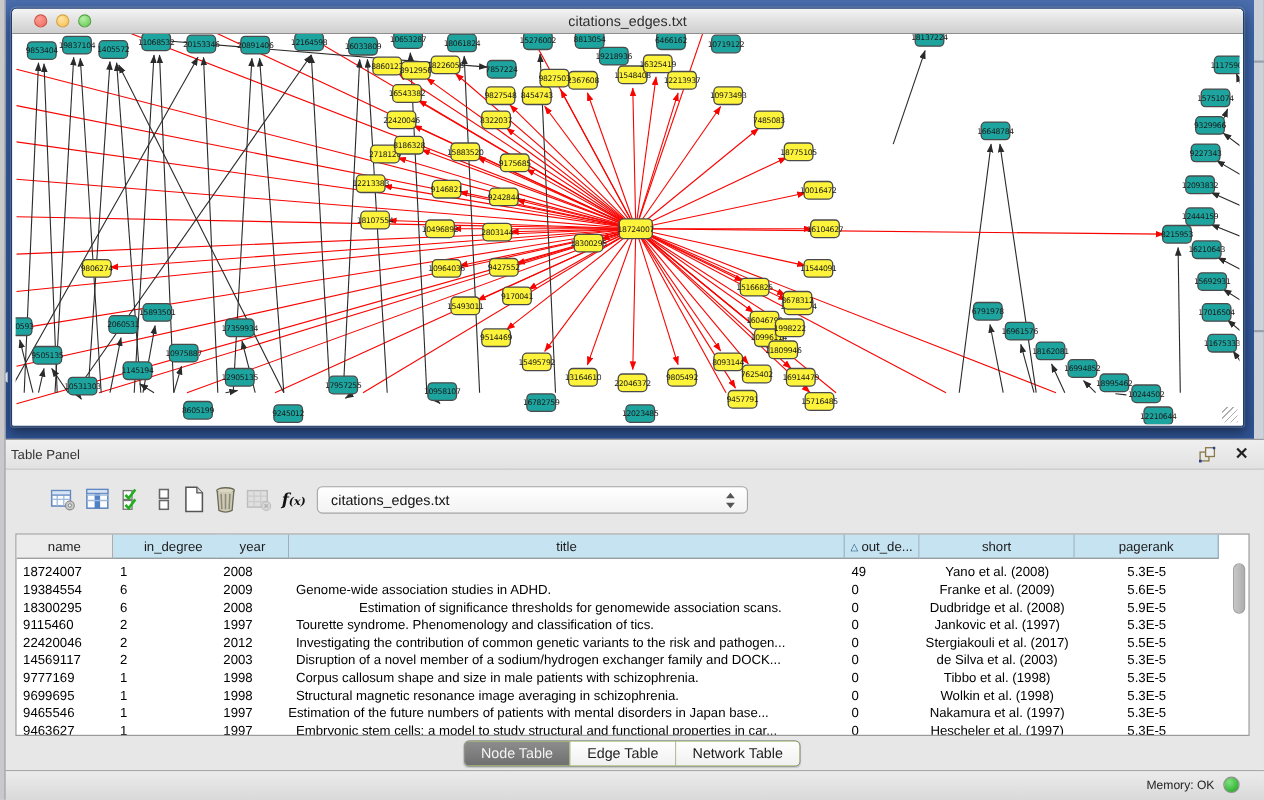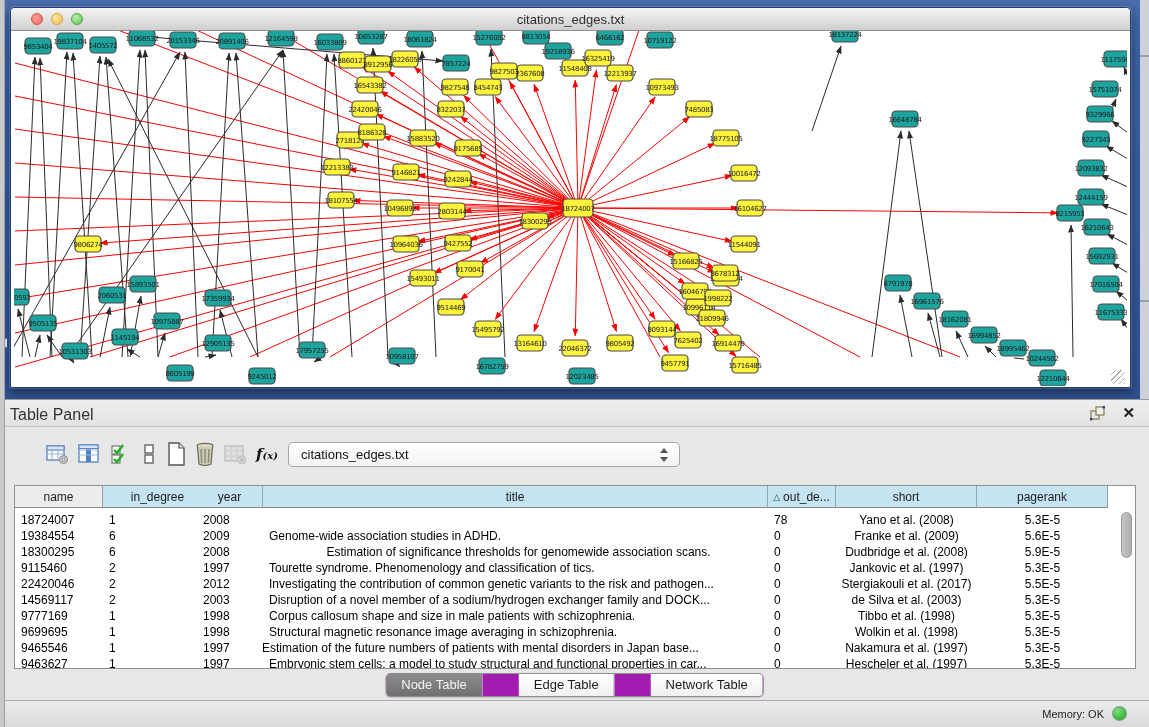--- a/index.html
+++ b/index.html
@@ -15,21 +15,21 @@
   #titlebar-title { position:absolute; width:100%; text-align:center; top:4px; font-size:13px; color:#2e2e2e; }
   #net-canvas { position:absolute; left:3px; top:23px; width:1113px; height:355px; background:#ffffff; overflow:hidden; }
   #resize-grip { position:absolute; right:2px; bottom:2px; width:14px; height:14px; background:
      repeating-linear-gradient(135deg, transparent 0 3px, #9a9a9a 3px 4px); opacity:.8; }
   #panel-toggle-arrow { position:absolute; left:0px; top:338px; width:0; height:0; border-top:5px solid transparent; border-bottom:5px solid transparent; border-right:7px solid #e8e8ef; opacity:.9; z-index:6;}
   .sliver-tick { position:absolute; left:1140px; width:9px; height:2px; background:#98a0ac; z-index:6; }
 
   
   #table-panel { position:absolute; left:0; top:399px; width:1149px; height:301px; background:#e7e7e7; border-top:1px solid #9b9b9b; }
   #panel-header { position:absolute; left:0; top:0; width:100%; height:27px; background:linear-gradient(180deg,#efefef,#e2e2e2); border-bottom:1px solid #c4c4c4; }
-  #panel-title { position:absolute; left:10px; top:6px; font-size:16px; color:#333; }
+  #panel-title { position:absolute; left:10px; top:6px; font-size:12px; color:#333; }
   #float-icon { position:absolute; right:44px; top:6px; width:15px; height:15px; cursor:pointer; }
   #close-icon { position:absolute; right:14px; top:4px; font-size:15px; font-weight:bold; color:#222; cursor:pointer; line-height:18px; }
 
   #toolbar { position:absolute; left:8px; top:34px; width:1130px; height:42px; }
   .tool-btn { position:absolute; top:4px; width:30px; height:32px; display:flex; align-items:center; justify-content:center; cursor:pointer; }
   #fx-label { font-size:15px; font-family:"DejaVu Serif", serif; font-style:italic; color:#111;font-weight:bold; }
   #fx-label small { font-size:10px; }
   #table-chooser { position:absolute; left:280px; top:8px; width:392px; height:25px; background:linear-gradient(180deg,#ffffff,#f3f3f3); border:1px solid #a6a6a6; border-radius:5px; box-shadow:inset 0 1px 0 #fff; cursor:pointer; }
   #table-chooser .value { position:absolute; left:12px; top:4px; font-size:13px; color:#111; }
   #chooser-stepper { position:absolute; right:8px; top:3px; width:11px; height:18px; }
@@ -39,21 +39,21 @@
 
   #data-table { position:absolute; left:14px; top:85px; width:1122px; height:184px; background:#fff; border:1px solid #909090; overflow:hidden; }
   .hdr-cell { position:absolute; top:0; height:22px; background:#c6e3f2; border-right:1px solid #8fa6b2; border-bottom:1px solid #8b8b8b; font-size:12px; color:#1c1c1c; text-align:center; line-height:22px; overflow:hidden; white-space:nowrap; cursor:pointer; }
   .hdr-cell.gray { background:#ececec; border-right:1px solid #9d9d9d; }
   .sort-glyph { font-size:9px; color:#17506b; margin-right:3px; position:relative; top:-1px; }
   .trow { position:absolute; left:0; width:100%; height:16px; }
   .tcell { position:absolute; top:0; height:16px; font-size:12px; color:#000; line-height:16px; white-space:nowrap; overflow:hidden; }
   #table-scroll-thumb { position:absolute; right:3px; top:26px; width:11px; height:46px; border-radius:6px; background:linear-gradient(90deg,#c7c7c7,#aeaeae); border:1px solid #9a9a9a; cursor:pointer; }
 
   #tab-bar { position:absolute; left:0; top:272px; width:100%; height:29px; }
-  #tab-group { position:absolute; left:50%; transform:translateX(-50%); top:1px; display:flex; border:1px solid #8e8e8e; border-radius:5px; overflow:hidden; background:#a21caf; box-shadow:0 1px 1px rgba(0,0,0,.15);gap:36px; }
+  #tab-group { position:absolute; left:50%; transform:translateX(-50%); top:1px; display:flex; border:1px solid #8e8e8e; border-radius:5px; overflow:hidden; background:#bef264; box-shadow:0 1px 1px rgba(0,0,0,.15); }
   .tab-seg { padding:3px 15px 4px 15px; font-size:13px; color:#1c1c1c; background:linear-gradient(180deg,#ffffff,#f0f0f0); border-right:1px solid #b5b5b5; cursor:pointer; white-space:nowrap; }
   .tab-seg:last-child { border-right:none; }
   .tab-seg.active { background:linear-gradient(180deg,#8d8d8d,#6f6f6f); color:#f4f4f4; }
 
   
   #status-bar { position:absolute; left:0; top:700px; width:1149px; height:27px; background:linear-gradient(180deg,#ececec,#d9d9d9); border-top:1px solid #aaa; }
   #memory-label { position:absolute; right:45px; top:7px; font-size:11px; color:#222; }
   #memory-dot { position:absolute; right:22px; top:5px; width:15px; height:15px; border-radius:50%; background:radial-gradient(circle at 35% 30%, #7fe07f, #35b535 70%); border:1px solid #8f8f8f; }
 
   svg text { font-family:"DejaVu Sans", sans-serif; }
@@ -725,21 +725,21 @@
         <div class="hdr-cell" style="left: 248px; width: 505px;"><span>title</span></div>
         <div class="hdr-cell" style="left: 753px; width: 68px;"><span class="sort-glyph">△</span><span>out_de...</span></div>
         <div class="hdr-cell" style="left: 821px; width: 141px;"><span>short</span></div>
         <div class="hdr-cell" style="left: 962px; width: 131px;"><span>pagerank</span></div>
       </div>
     <div id="table-body">
         <div class="trow" style="top: 26px;">
           <div class="tcell" style="left: 0px; width: 88px; padding-left: 6px;">18724007</div>
           <div class="tcell" style="left: 88px; width: 94px; padding-left: 6px;">1</div>
           <div class="tcell" style="left: 182px; width: 66px; padding-left: 6px;">2008</div>
-          <div class="tcell" style="left: 753px; width: 68px; padding-left: 6px;">78</div>
+          <div class="tcell" style="left: 753px; width: 68px; padding-left: 6px;">49</div>
           <div class="tcell" style="left: 821px; width: 141px; text-align: center;">Yano et al. (2008)</div>
           <div class="tcell" style="left: 962px; width: 131px; text-align: center;">5.3E-5</div>
         </div>
         <div class="trow" style="top: 42px;">
           <div class="tcell" style="left: 0px; width: 88px; padding-left: 6px;">19384554</div>
           <div class="tcell" style="left: 88px; width: 94px; padding-left: 6px;">6</div>
           <div class="tcell" style="left: 182px; width: 66px; padding-left: 6px;">2009</div>
           <div class="tcell" style="left: 248px; width: 505px; padding-left: 6px;">Genome-wide association studies in ADHD.</div>
           <div class="tcell" style="left: 753px; width: 68px; padding-left: 6px;">0</div>
           <div class="tcell" style="left: 821px; width: 141px; text-align: center;">Franke et al. (2009)</div>

